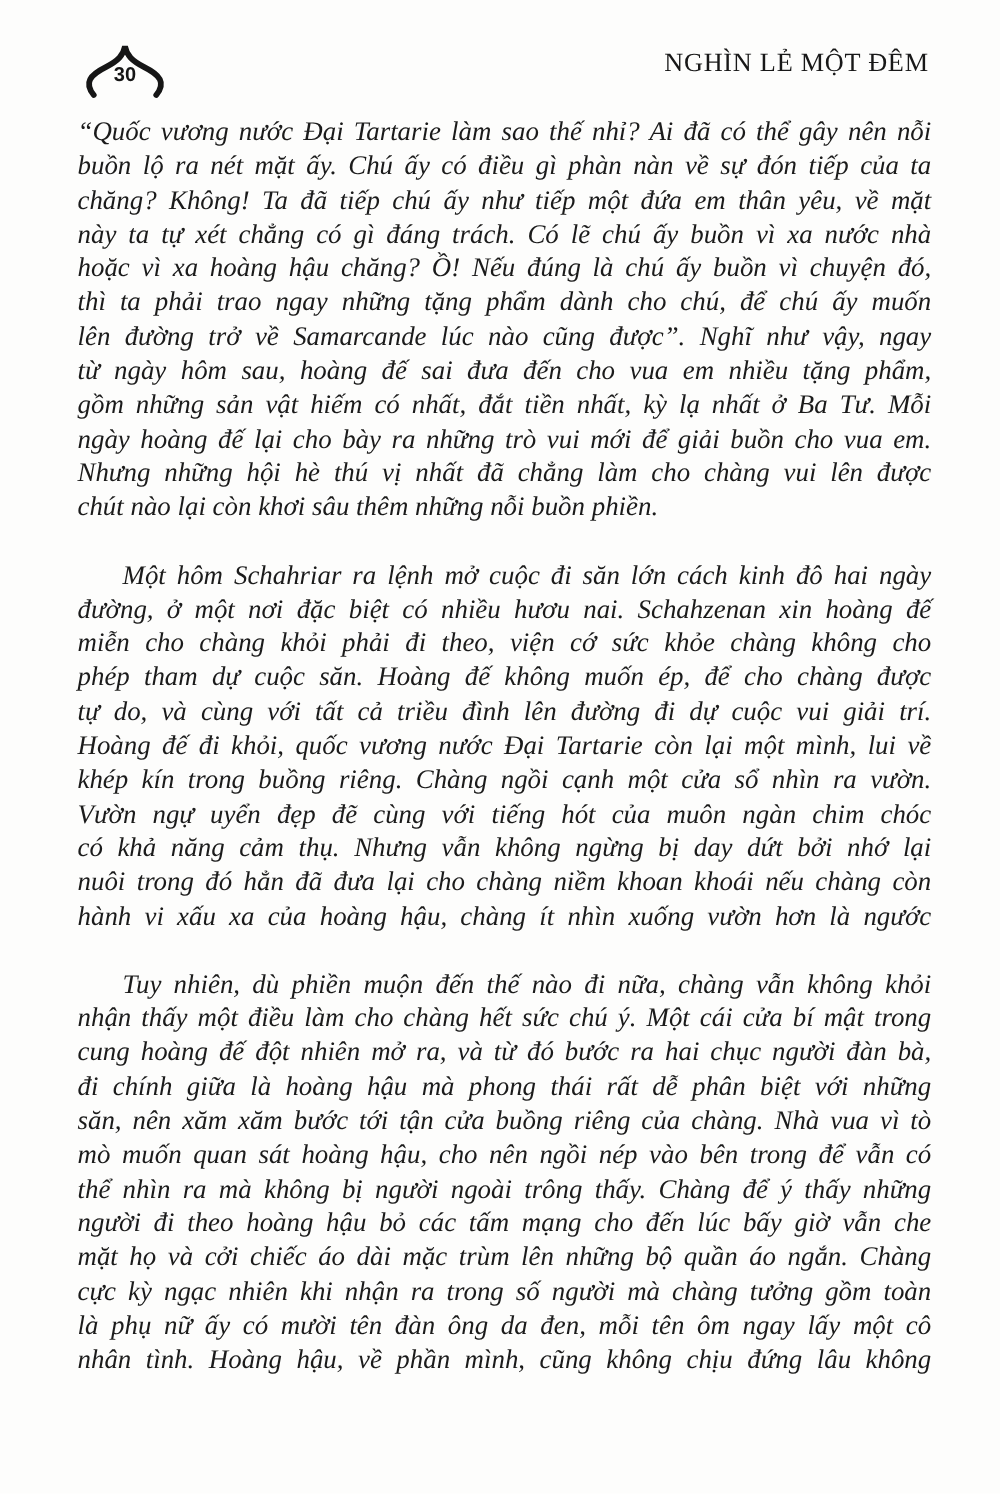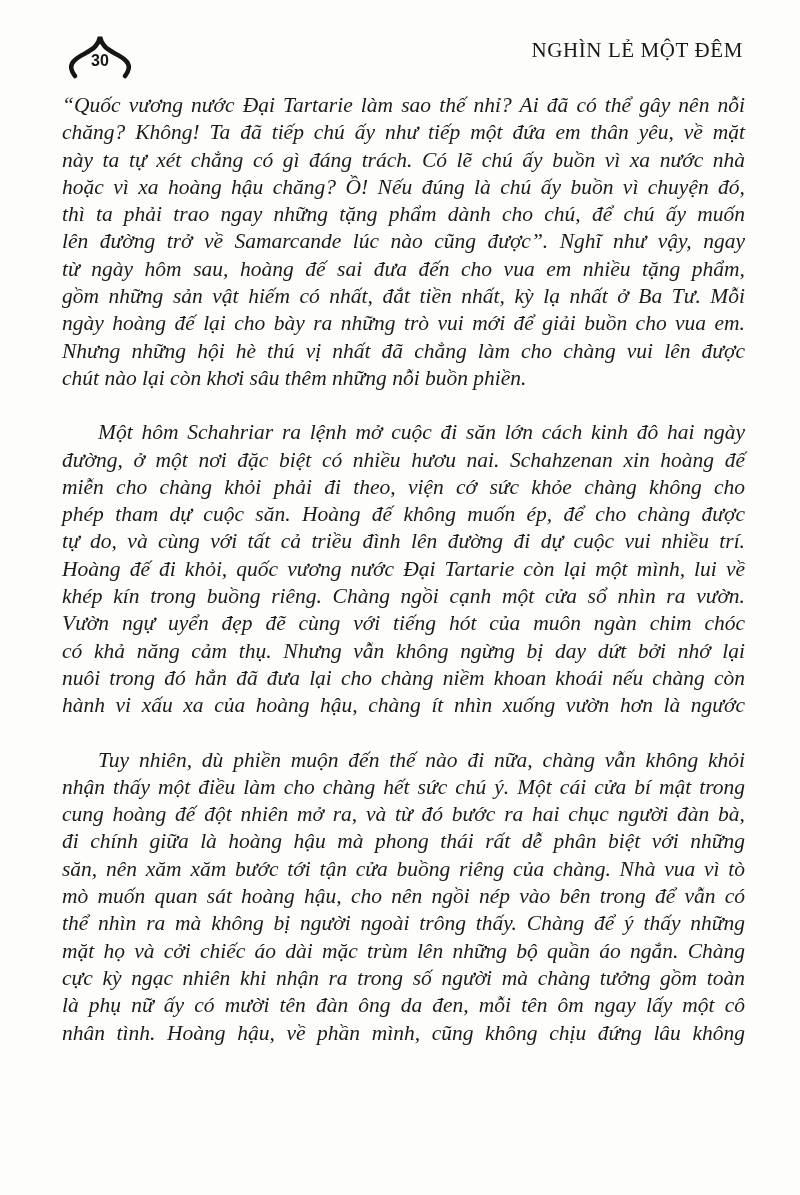--- a/index.html
+++ b/index.html
@@ -82,52 +82,54 @@
       <path d="M 11 42 C 3 32, 8 26, 21 19.5 C 30.5 14.5, 34.5 10.5, 36 3 C 37.5 10.5, 41.5 14.5, 51 19.5 C 64 26, 69 32, 61 42" fill="none" stroke="#161616" stroke-width="4.6" stroke-linecap="round"></path>
     </svg>
     <span class="pagenum">30</span>
   </div>
 
   <div class="running-title">NGHÌN LẺ MỘT ĐÊM</div>
 
   <div class="body-text">
       <div class="para">
         <div class="line">“Quốc vương nước Đại Tartarie làm sao thế nhỉ? Ai đã có thể gây nên nỗi</div>
+        <div class="line">buồn lộ ra nét mặt ấy. Chú ấy có điều gì phàn nàn về sự đón tiếp của ta</div>
         <div class="line">chăng? Không! Ta đã tiếp chú ấy như tiếp một đứa em thân yêu, về mặt</div>
         <div class="line">này ta tự xét chẳng có gì đáng trách. Có lẽ chú ấy buồn vì xa nước nhà</div>
         <div class="line">hoặc vì xa hoàng hậu chăng? Ồ! Nếu đúng là chú ấy buồn vì chuyện đó,</div>
         <div class="line">thì ta phải trao ngay những tặng phẩm dành cho chú, để chú ấy muốn</div>
         <div class="line">lên đường trở về Samarcande lúc nào cũng được”. Nghĩ như vậy, ngay</div>
         <div class="line">từ ngày hôm sau, hoàng đế sai đưa đến cho vua em nhiều tặng phẩm,</div>
         <div class="line">gồm những sản vật hiếm có nhất, đắt tiền nhất, kỳ lạ nhất ở Ba Tư. Mỗi</div>
         <div class="line">ngày hoàng đế lại cho bày ra những trò vui mới để giải buồn cho vua em.</div>
         <div class="line">Nhưng những hội hè thú vị nhất đã chẳng làm cho chàng vui lên được</div>
         <div class="line endline">chút nào lại còn khơi sâu thêm những nỗi buồn phiền.</div>
       </div>
       <div class="para">
         <div class="line indent">Một hôm Schahriar ra lệnh mở cuộc đi săn lớn cách kinh đô hai ngày</div>
         <div class="line">đường, ở một nơi đặc biệt có nhiều hươu nai. Schahzenan xin hoàng đế</div>
         <div class="line">miễn cho chàng khỏi phải đi theo, viện cớ sức khỏe chàng không cho</div>
         <div class="line">phép tham dự cuộc săn. Hoàng đế không muốn ép, để cho chàng được</div>
-        <div class="line">tự do, và cùng với tất cả triều đình lên đường đi dự cuộc vui nhiều trí.</div>
+        <div class="line">tự do, và cùng với tất cả triều đình lên đường đi dự cuộc vui giải trí.</div>
         <div class="line">Hoàng đế đi khỏi, quốc vương nước Đại Tartarie còn lại một mình, lui về</div>
         <div class="line">khép kín trong buồng riêng. Chàng ngồi cạnh một cửa sổ nhìn ra vườn.</div>
         <div class="line">Vườn ngự uyển đẹp đẽ cùng với tiếng hót của muôn ngàn chim chóc</div>
         <div class="line">có khả năng cảm thụ. Nhưng vẫn không ngừng bị day dứt bởi nhớ lại</div>
         <div class="line">nuôi trong đó hẳn đã đưa lại cho chàng niềm khoan khoái nếu chàng còn</div>
         <div class="line">hành vi xấu xa của hoàng hậu, chàng ít nhìn xuống vườn hơn là ngước</div>
       </div>
       <div class="para">
         <div class="line indent">Tuy nhiên, dù phiền muộn đến thế nào đi nữa, chàng vẫn không khỏi</div>
         <div class="line">nhận thấy một điều làm cho chàng hết sức chú ý. Một cái cửa bí mật trong</div>
         <div class="line">cung hoàng đế đột nhiên mở ra, và từ đó bước ra hai chục người đàn bà,</div>
         <div class="line">đi chính giữa là hoàng hậu mà phong thái rất dễ phân biệt với những</div>
         <div class="line">săn, nên xăm xăm bước tới tận cửa buồng riêng của chàng. Nhà vua vì tò</div>
         <div class="line">mò muốn quan sát hoàng hậu, cho nên ngồi nép vào bên trong để vẫn có</div>
         <div class="line">thể nhìn ra mà không bị người ngoài trông thấy. Chàng để ý thấy những</div>
+        <div class="line">người đi theo hoàng hậu bỏ các tấm mạng cho đến lúc bấy giờ vẫn che</div>
         <div class="line">mặt họ và cởi chiếc áo dài mặc trùm lên những bộ quần áo ngắn. Chàng</div>
         <div class="line">cực kỳ ngạc nhiên khi nhận ra trong số người mà chàng tưởng gồm toàn</div>
         <div class="line">là phụ nữ ấy có mười tên đàn ông da đen, mỗi tên ôm ngay lấy một cô</div>
         <div class="line">nhân tình. Hoàng hậu, về phần mình, cũng không chịu đứng lâu không</div>
       </div>
     </div>
 
 </div>
 
 </body></html>

